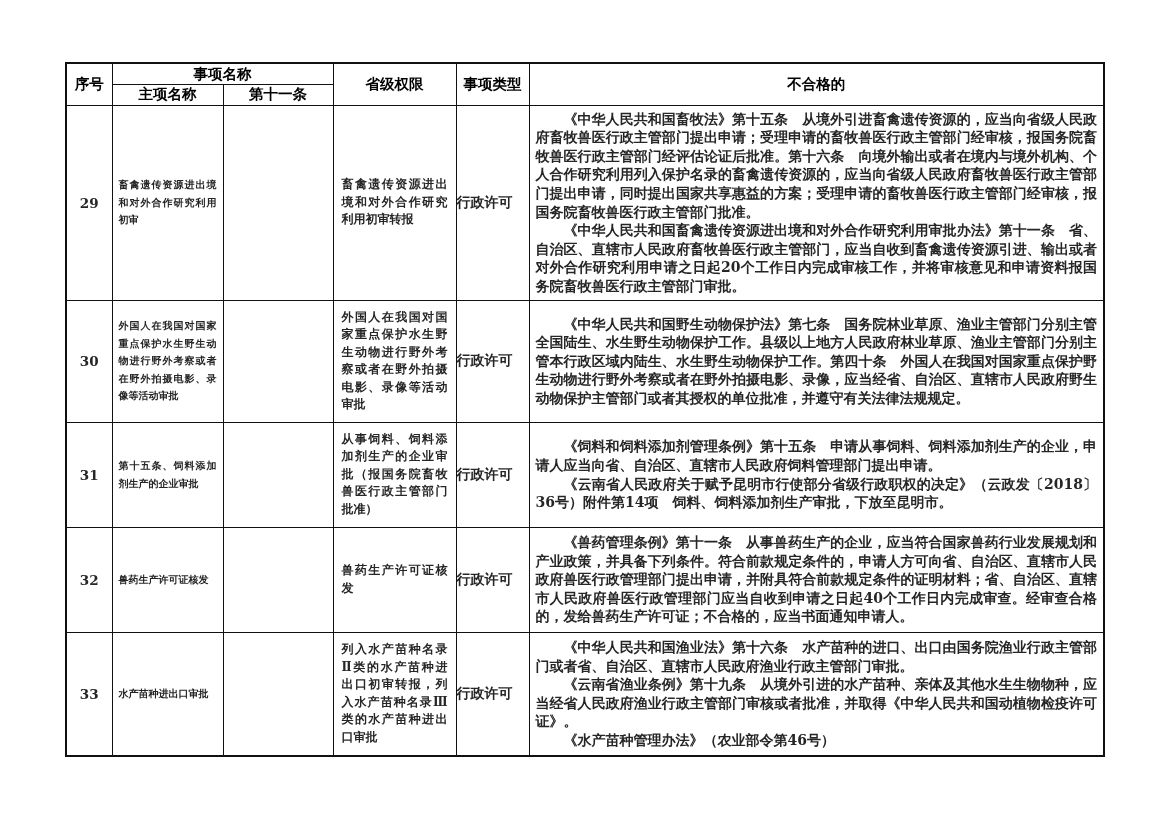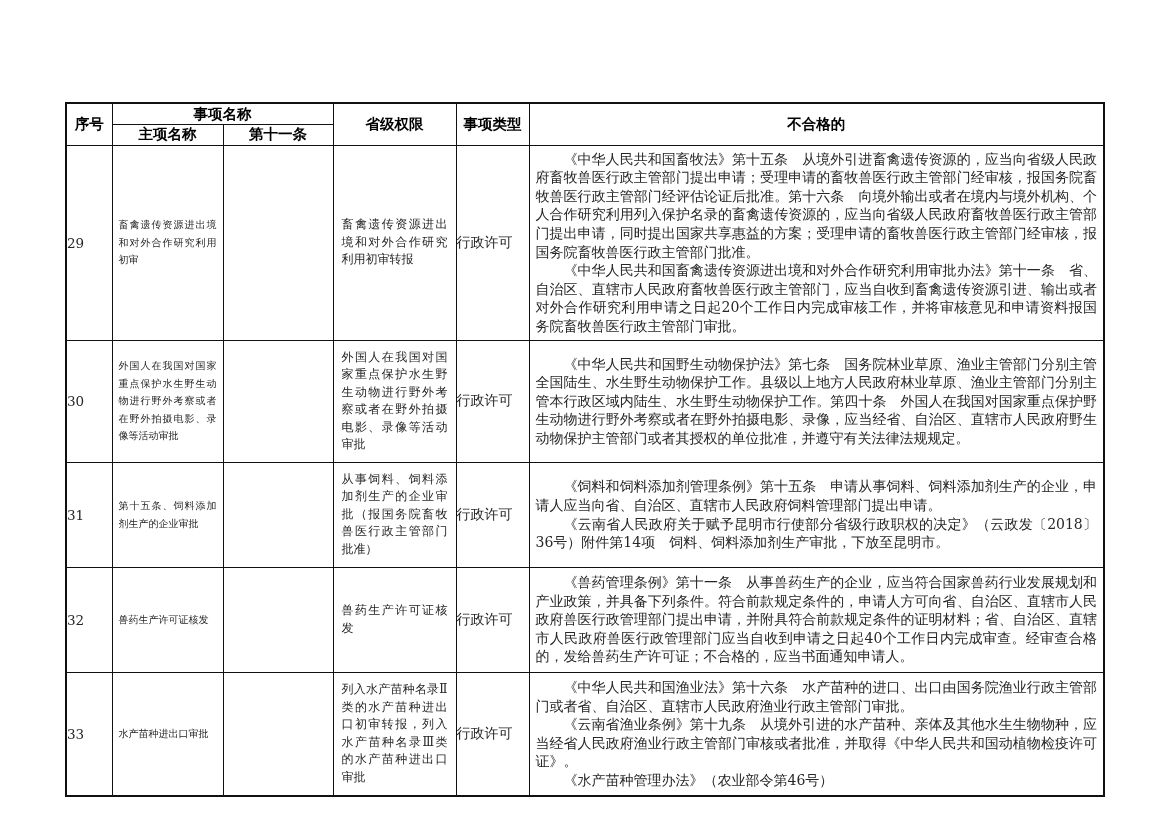--- a/index.html
+++ b/index.html
@@ -10,39 +10,39 @@
     font-family: "DejaVu Serif", "Liberation Serif", serif;
     position: relative;
   }
   .sheet { position: absolute; left: 65px; top: 62px; }
   table.doc {
     border-collapse: collapse;
     table-layout: fixed;
     width: 1038px;
     background: #ffffff;
     border: 2px solid #111111;
-    margin-top: 40px;
   }
   th, td {
     border: 1px solid #111111;
     color: #262626;
     vertical-align: middle;
     overflow: hidden;
     padding: 0;
+    font-weight: bold;
   }
   thead th {
     font-size: 14.5px;
     font-weight: bold;
     color: #000000;
     text-align: center;
     height: 21px;
     padding: 0 2px;
     line-height: 1.25;
   }
-  td.c-index { text-align: left; font-size: 13.5px; }
+  td.c-index { text-align: center; font-size: 13.5px; }
   td.c-main  { font-size: 10px; line-height: 17.5px; text-align: justify; padding: 0 6px; }
   td.c-sub   { font-size: 14px; }
   td.c-auth  { font-size: 12px; line-height: 17.5px; text-align: justify; padding: 0 8px; }
   td.c-type  { text-align: left; font-size: 14px; }
   td.c-basis { font-size: 14px; line-height: 18.6px; text-align: justify; padding: 0 6px; }
   td.c-basis p { margin: 0; text-indent: 2em; }
   tbody tr:nth-child(1) { height: 195px; }
   tbody tr:nth-child(2) { height: 122px; }
   tbody tr:nth-child(3) { height: 105px; }
   tbody tr:nth-child(4) { height: 105px; }

